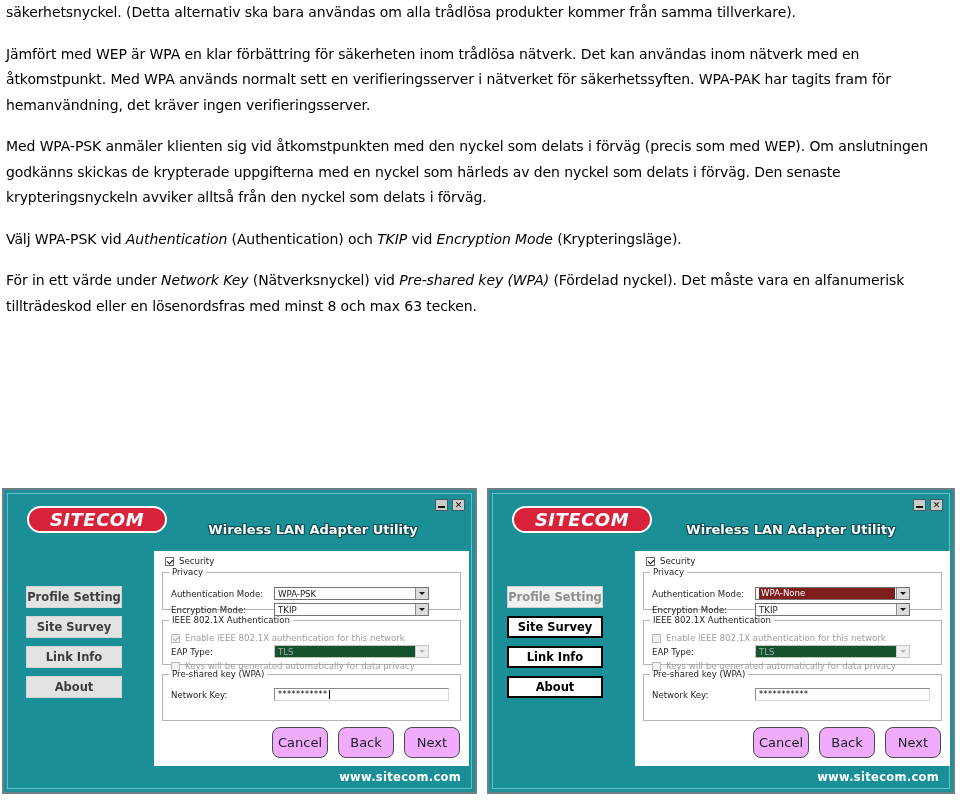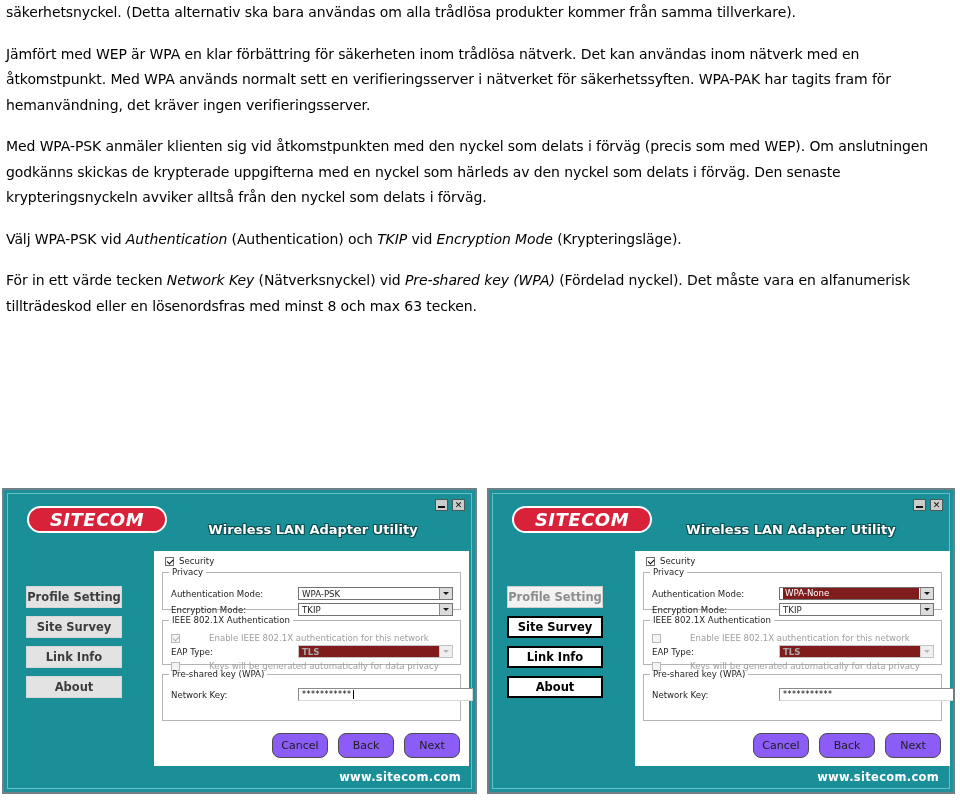--- a/index.html
+++ b/index.html
@@ -226,21 +226,20 @@
   }
   fieldset.grp.privacy { left: 8px; top: 16px; width: 299px; height: 43px; }
   fieldset.grp.dot1x   { left: 8px; top: 64px; width: 299px; height: 50px; }
   fieldset.grp.psk     { left: 8px; top: 118px; width: 299px; height: 52px; }
 
   .frow {
     position: absolute;
     display: flex;
     align-items: center;
     left: 8px;
-    gap: 24px;
   }
   .flabel { width: 103px; flex: none; }
   .flabel.dim, .dimtext { color: #9e9e9e; }
 
   .select {
     position: relative;
     width: 155px;
     height: 13px;
     background: #ffffff;
     border: 1px solid #737373;
@@ -271,24 +270,23 @@
   .select .val { position: relative; z-index: 1; }
   .select.sel-highlight .val {
     background: #7f1d1d;
     color: #ffffff;
     padding: 0 2px;
     width: 136px;
     box-sizing: border-box;
     line-height: 11px;
   }
   .select.disabled {
-    background: #7f1d1d;
+    background: #14532d;
     border-color: #c3c3c3;
     color: #a8a8a8;
-    font-weight: bold;
   }
   .select.disabled .arrow { background: #efefef; border-left-color: #cfcfcf; }
   .select.disabled .arrow i { border-top-color: #b5b5b5; }
 
   .textbox {
     width: 175px;
     height: 13px;
     background: #ffffff;
     border-top: 1px solid #8a8a8a;
     border-left: 1px solid #8a8a8a;
@@ -313,28 +311,28 @@
 
   .btnrow {
     position: absolute;
     left: 118px;
     bottom: 8px;
     display: flex;
     gap: 10px;
   }
   .pill {
     width: 56px;
-    height: 25px;
+    height: 31px;
     border: 1px solid #4b4b4b;
     border-radius: 8px;
-    background: #8b5cf6;
+    background: #f0abfc;
     display: flex;
     align-items: center;
     justify-content: center;
-    font-size: 11px;
+    font-size: 13px;
     color: #1d1d1d;
     box-sizing: border-box;
   }
 
   .www {
     position: absolute;
     right: 10px;
     bottom: 4px;
     color: #ffffff;
     font-weight: bold;
@@ -350,21 +348,21 @@
 
   <p class="para">säkerhetsnyckel. (Detta alternativ ska bara användas om alla trådlösa produkter kommer från samma tillverkare).</p>
 
 
   <p class="para">Jämfört med WEP är WPA en klar förbättring för säkerheten inom trådlösa nätverk. Det kan användas inom nätverk med en åtkomstpunkt. Med WPA används normalt sett en verifieringsserver i nätverket för säkerhetssyften. WPA-PAK har tagits fram för hemanvändning, det kräver ingen verifieringsserver.</p>
 
   <p class="para">Med WPA-PSK anmäler klienten sig vid åtkomstpunkten med den nyckel som delats i förväg (precis som med WEP). Om anslutningen godkänns skickas de krypterade uppgifterna med en nyckel som härleds av den nyckel som delats i förväg. Den senaste krypteringsnyckeln avviker alltså från den nyckel som delats i förväg.</p>
 
   <p class="para"><span>Välj WPA-PSK vid </span><span class="it">Authentication</span><span> (Authentication) och </span><span class="it">TKIP</span><span> vid </span><span class="it">Encryption Mode</span><span> (Krypteringsläge).</span></p>
 
-  <p class="para"><span>För in ett värde tecken </span><span class="it">Network Key</span><span> (Nätverksnyckel) vid </span><span class="it">Pre-shared key (WPA)</span><span> (Fördelad nyckel). Det måste vara en alfanumerisk tillträdeskod eller en lösenordsfras med minst 8 och max 63 tecken.</span></p>
+  <p class="para"><span>För in ett värde under </span><span class="it">Network Key</span><span> (Nätverksnyckel) vid </span><span class="it">Pre-shared key (WPA)</span><span> (Fördelad nyckel). Det måste vara en alfanumerisk tillträdeskod eller en lösenordsfras med minst 8 och max 63 tecken.</span></p>
 
 </div>
 
 <div class="shots">
 
   <div class="shot left">
     <div class="shot-inner">
 
       <div class="wctl">
         <div class="btn">

